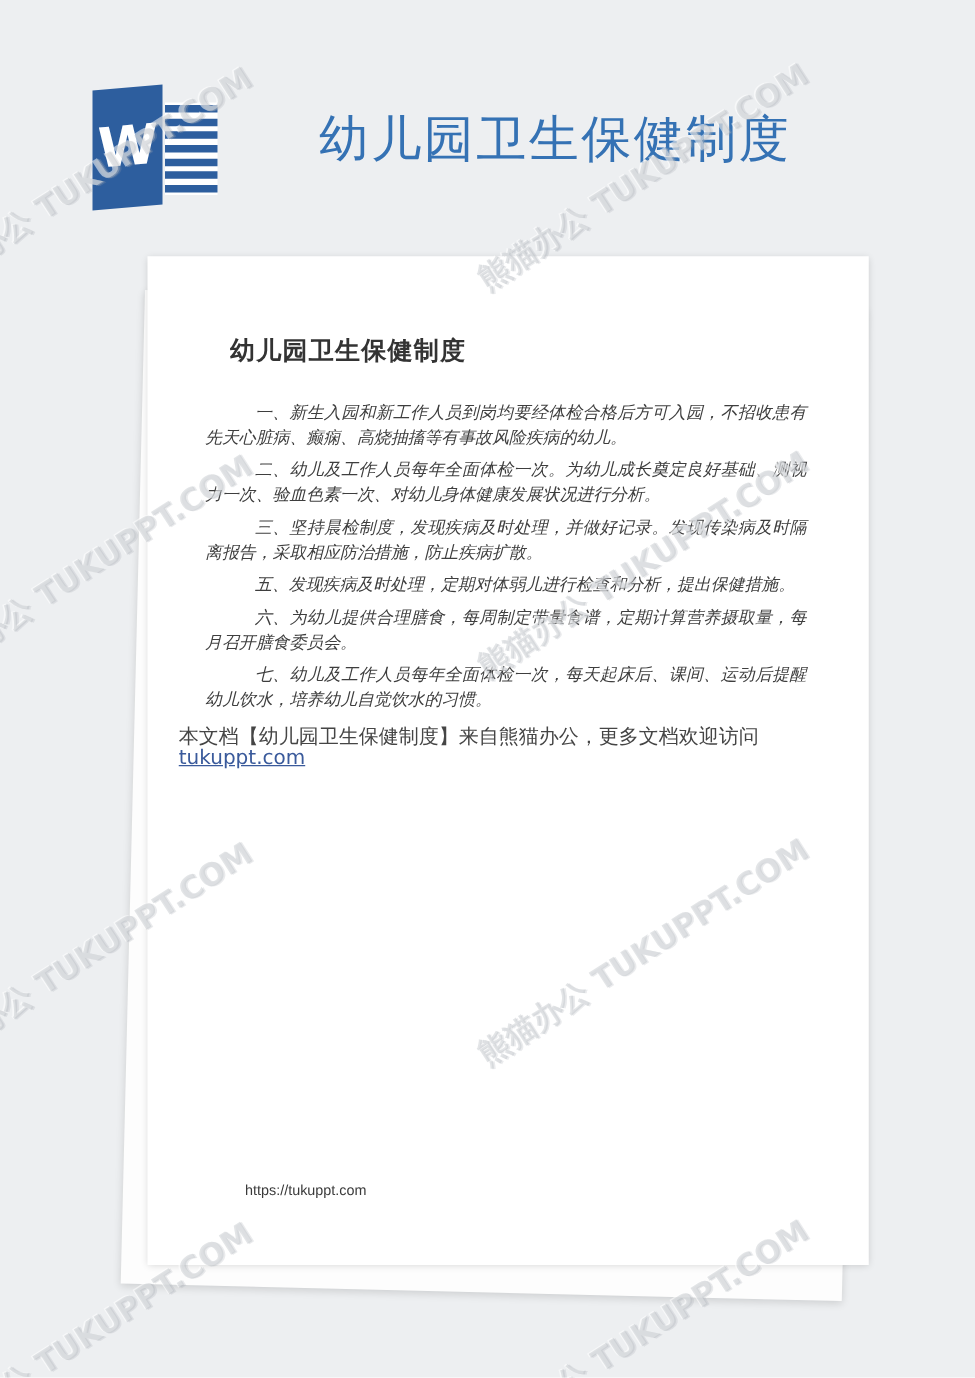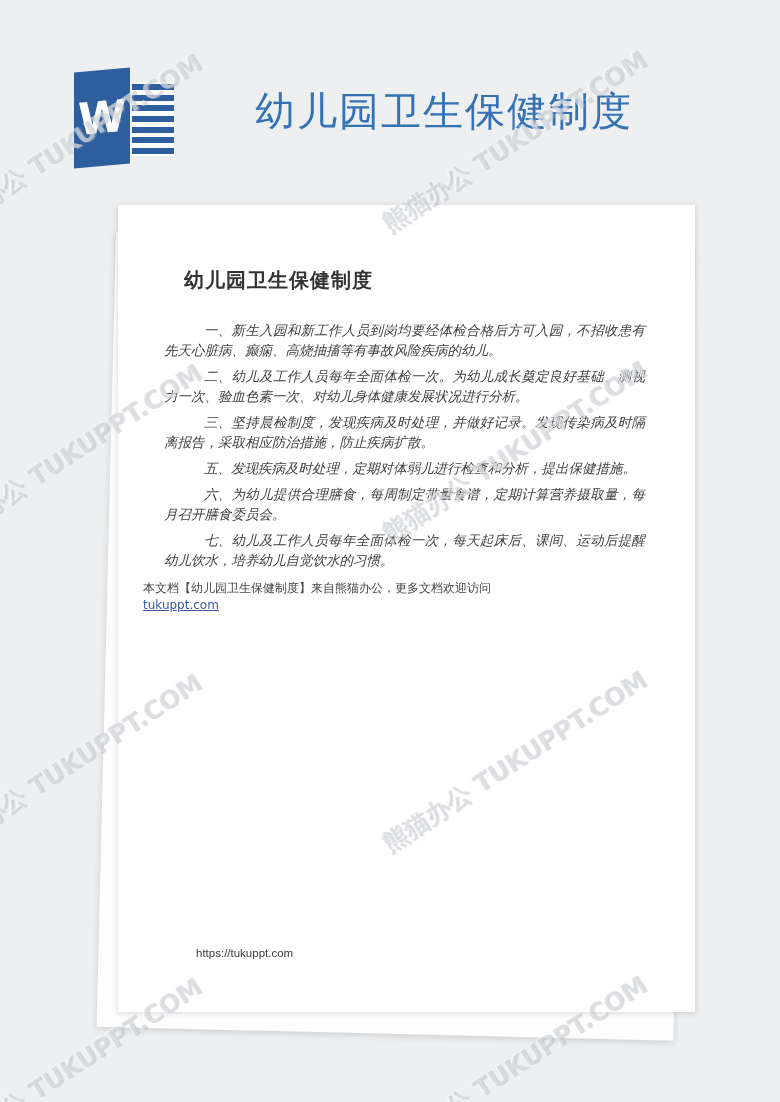--- a/index.html
+++ b/index.html
@@ -58,21 +58,21 @@
   }
   .doc-body p{
     margin:0 0 6px 0;
     font-family:"DejaVu Serif","DejaVu Sans",serif;
     font-size:13.5px;line-height:20px;color:#3e3e3e;
     text-align:justify;text-indent:40px;font-style:italic;
   }
   .footnote{
     margin:10px 0 0 -21px;
     font-family:"DejaVu Serif","DejaVu Sans",serif;
-    font-size:12px;line-height:17px;color:#454545;
+    font-size:16px;line-height:17px;color:#454545;
   }
   .footnote a{
     color:#3a5a9b;text-decoration:underline;cursor:pointer;
     font-family:"DejaVu Sans",sans-serif;
   }
   .page-url{
     position:absolute;left:78px;top:742px;
     font-size:11.5px;color:#3a3a3a;
     font-family:Liberation Sans, sans-serif;
   }

